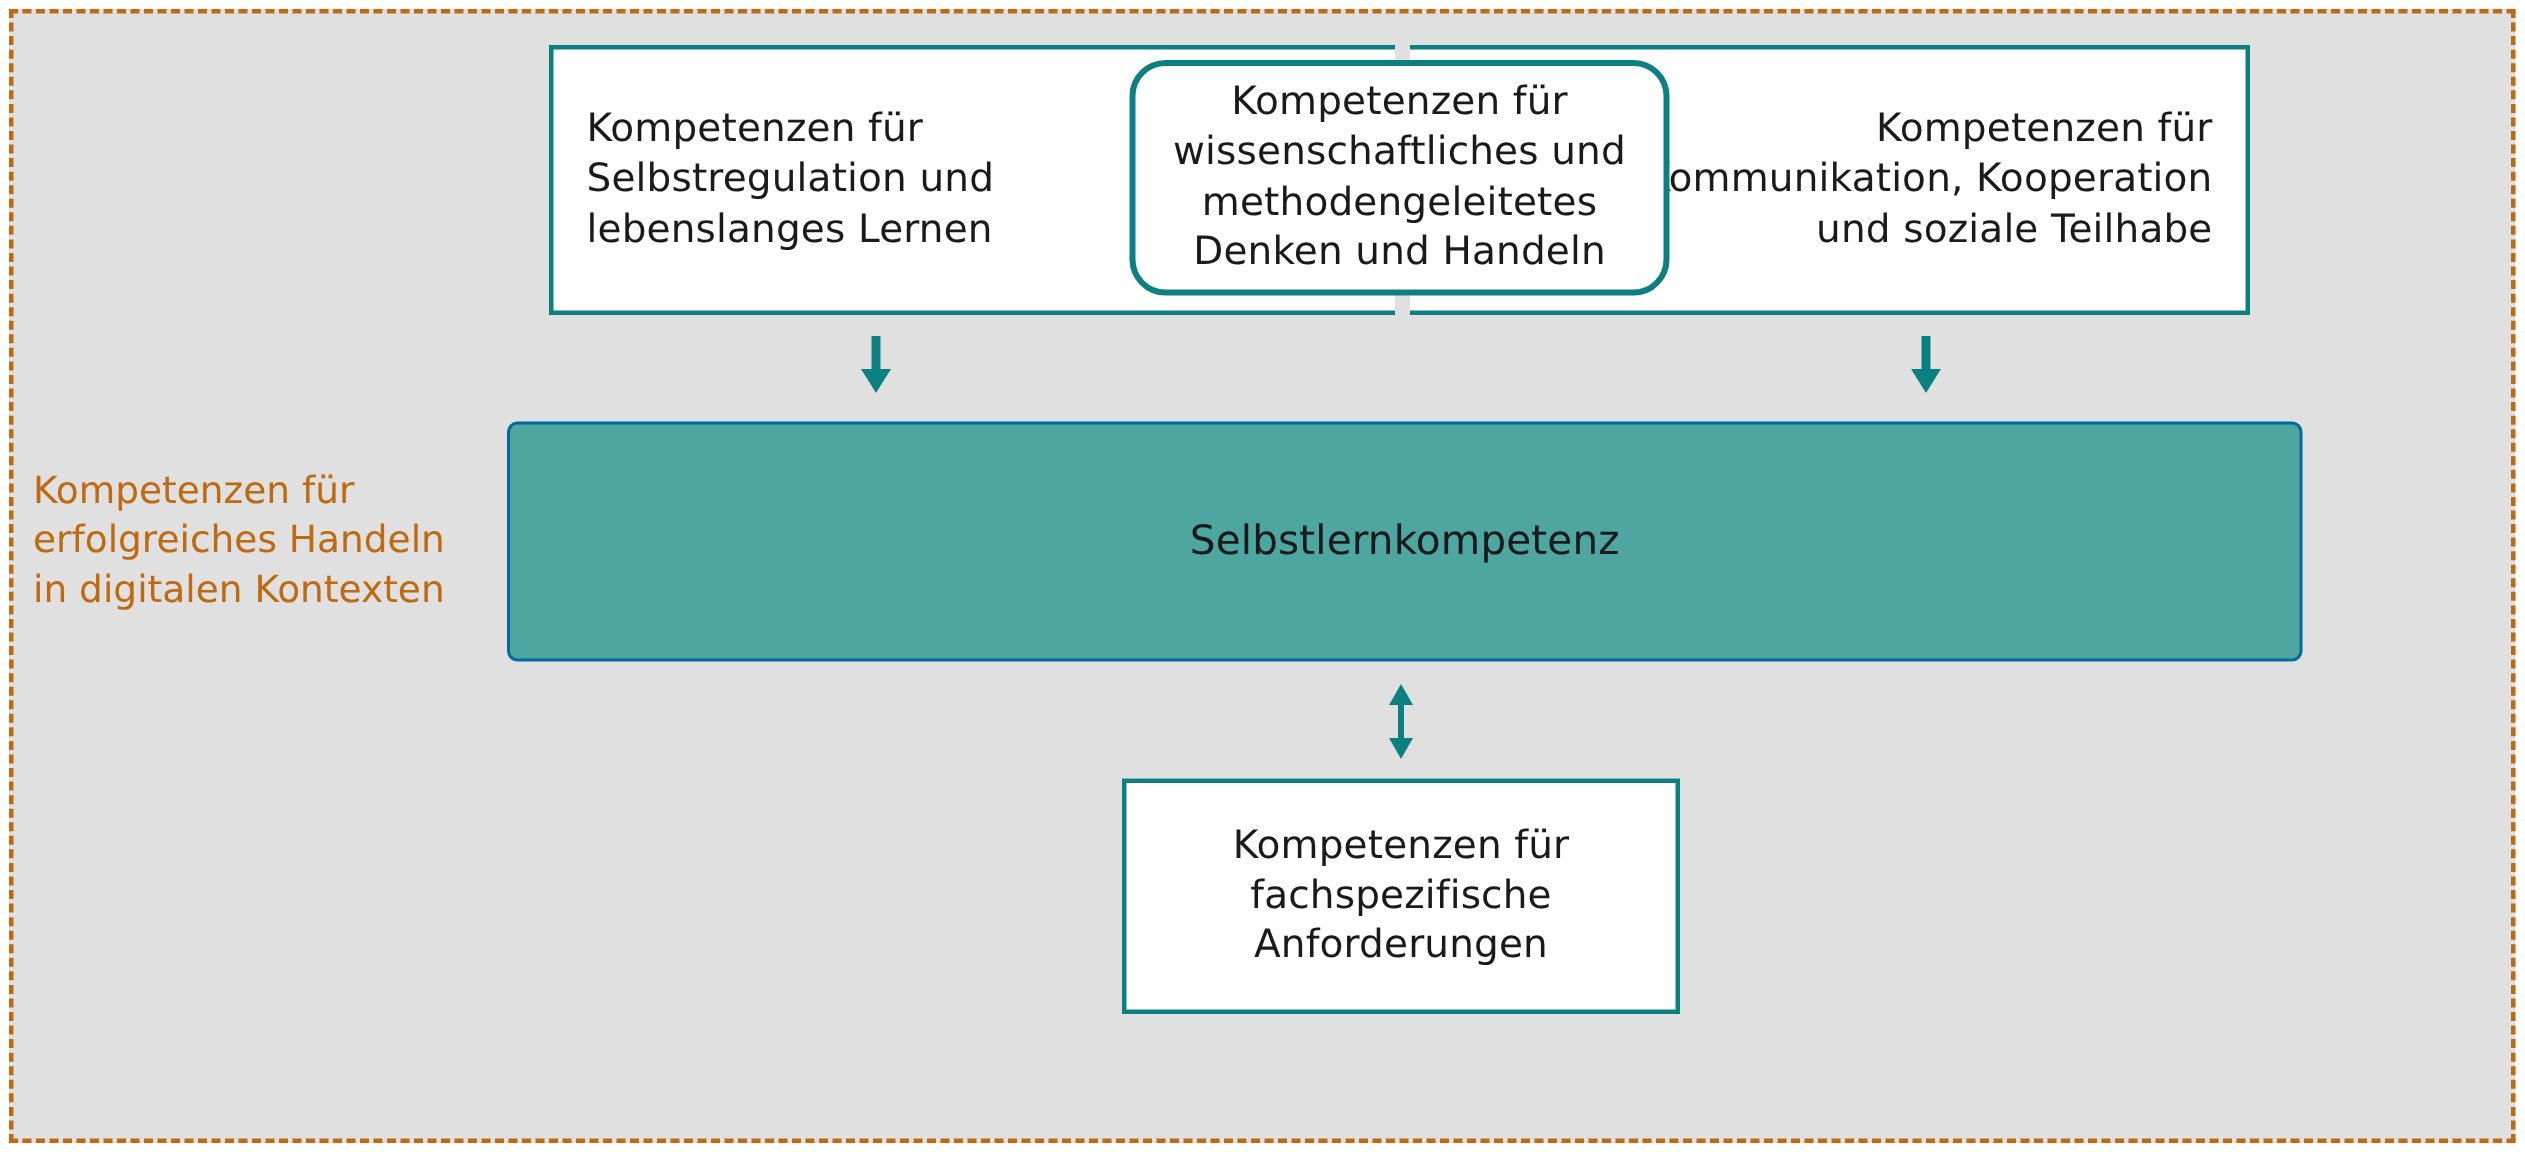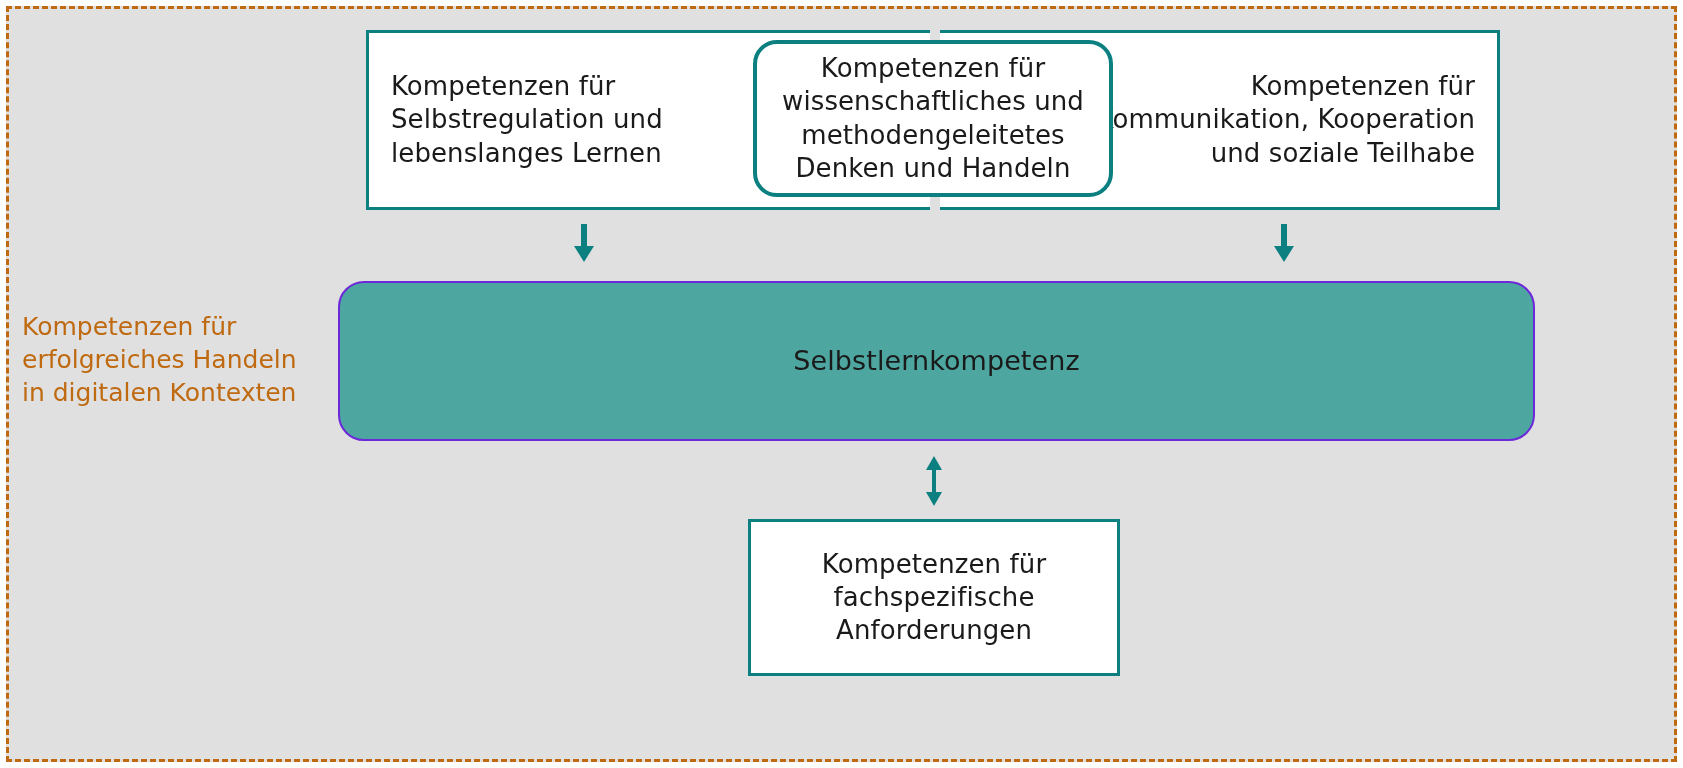--- a/index.html
+++ b/index.html
@@ -51,22 +51,22 @@
     border: 3px solid #0C8080;
     display: flex;
     align-items: center;
     color: #1A1A1A;
   }
 
   .tealbox {
     position: absolute;
     box-sizing: border-box;
     background: #4DA6A0;
-    border: 2px solid #6d28d9;
-    border-radius: 26px;
+    border: 2px solid #0369a1;
+    border-radius: 7px;
     display: flex;
     align-items: center;
     justify-content: center;
     color: #1A1A1A;
   }
 
   .roundbox {
     position: absolute;
     box-sizing: border-box;
     background: #FFFFFF;

